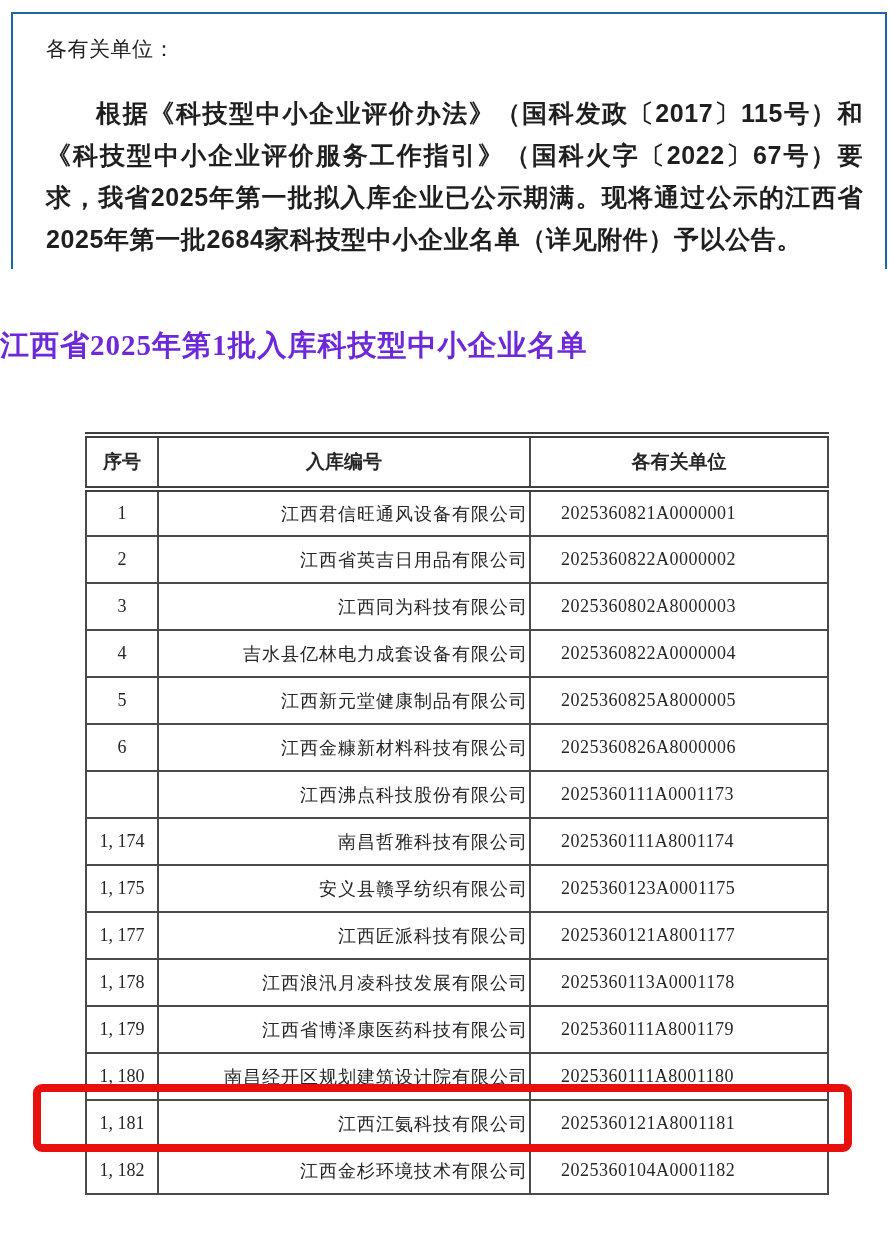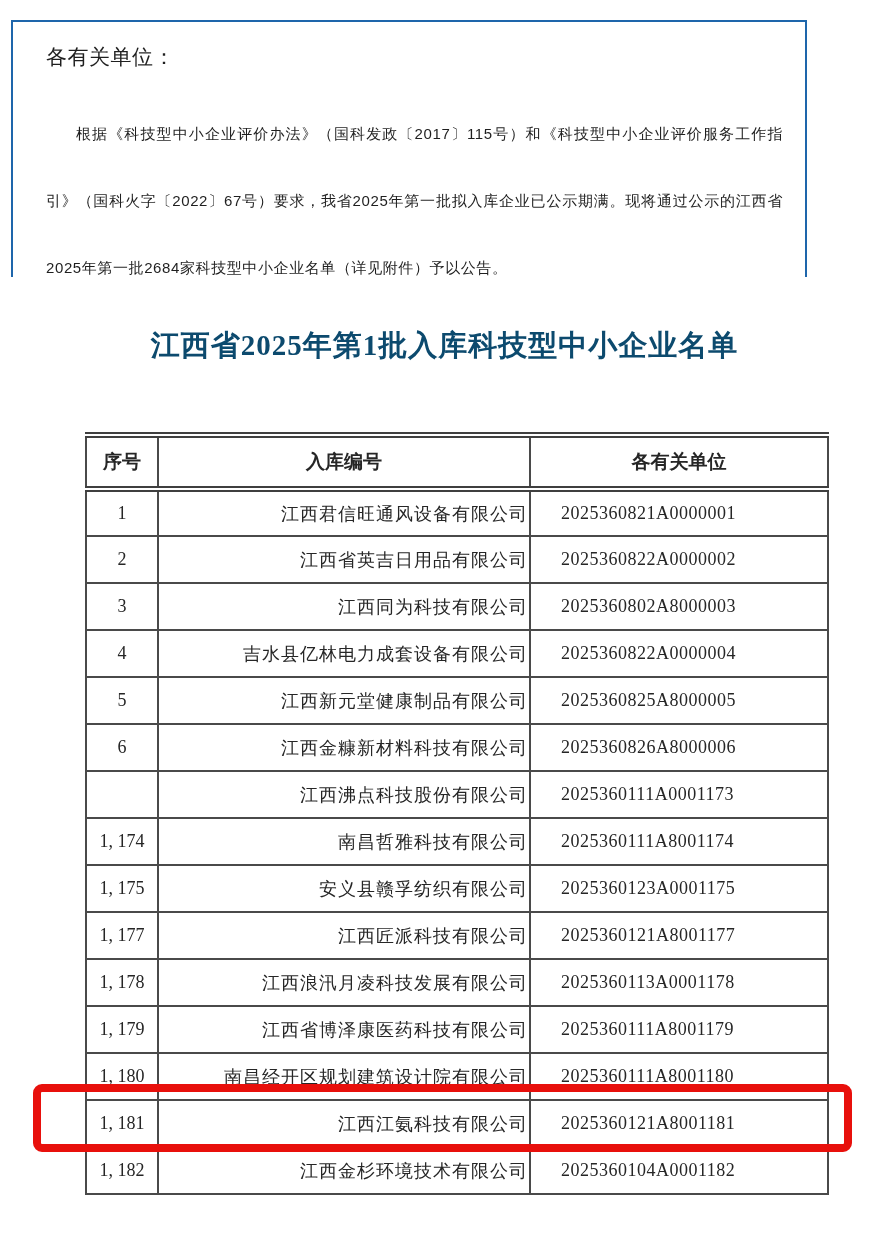--- a/index.html
+++ b/index.html
@@ -9,56 +9,56 @@
     height: 1237px;
     background: #ffffff;
     overflow: hidden;
     font-family: "Liberation Sans", "DejaVu Sans", sans-serif;
     color: #1f1f1f;
   }
 
   
   .notice-box {
     position: absolute;
-    top: 20px;
+    top: 12px;
     left: 11px;
-    width: 796px;
+    width: 876px;
     height: 257px;
     box-sizing: border-box;
     border: 2px solid var(--accent-blue, #1e66ab);
     border-bottom: none;
     padding: 20px 22px 0 33px;
   }
   .salutation {
     font-size: 21px;
     line-height: 30px;
     margin: 0;
     letter-spacing: 0.5px;
   }
   .notice-body {
     margin: 28px 0 0 0;
-    font-size: 15px;
-    line-height: 67px;
+    font-size: 25px;
+    line-height: 42px;
     text-indent: 2em;
     letter-spacing: 0.6px;
     text-align: justify;
+    font-weight: bold;
   }
 
   .list-title {
     position: absolute;
     top: 326px;
     left: 0;
     width: 100%;
     margin: 0;
-    text-align: center;
     font-family: "Liberation Serif", "DejaVu Serif", serif;
     font-size: 29px;
     font-weight: bold;
     letter-spacing: 1px;
-    color: #0c4a6e;
+    color: #6d28d9;
   }
 
   table.company-table {
     position: absolute;
     top: 432px;
     left: 85px;
     width: 742px;
     border-collapse: collapse;
     table-layout: fixed;
     font-family: "Liberation Serif", "DejaVu Serif", serif;

